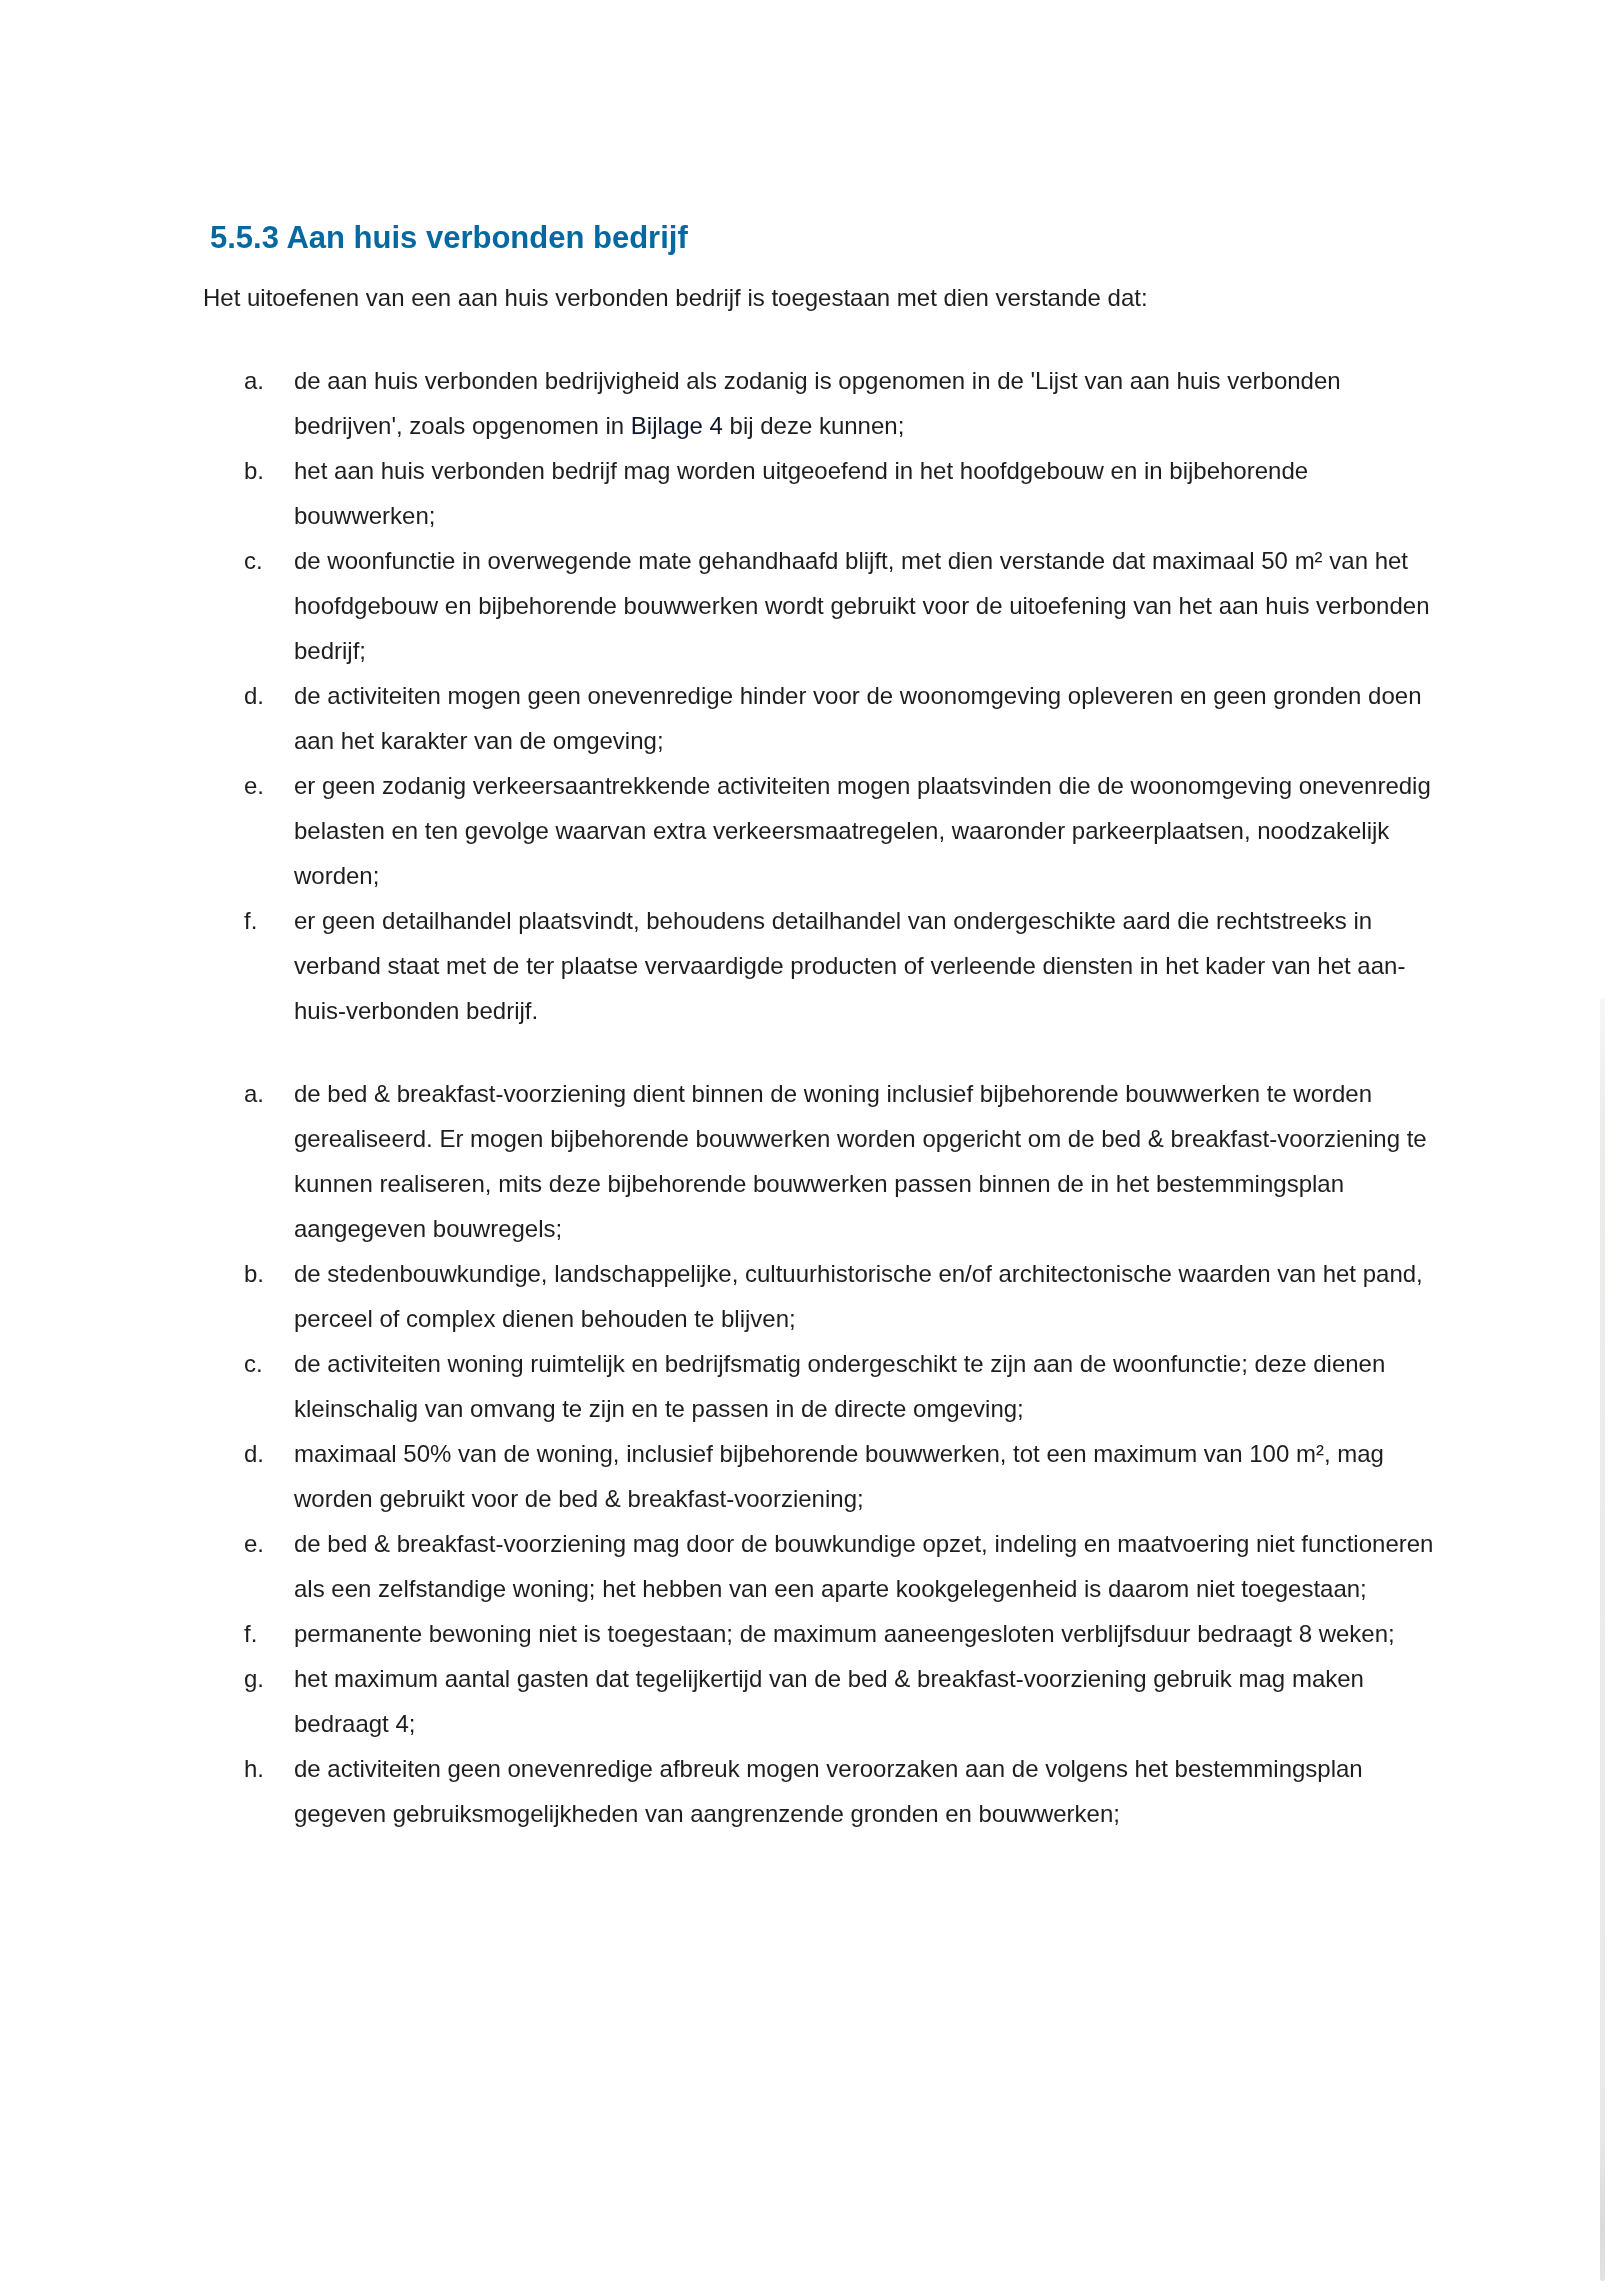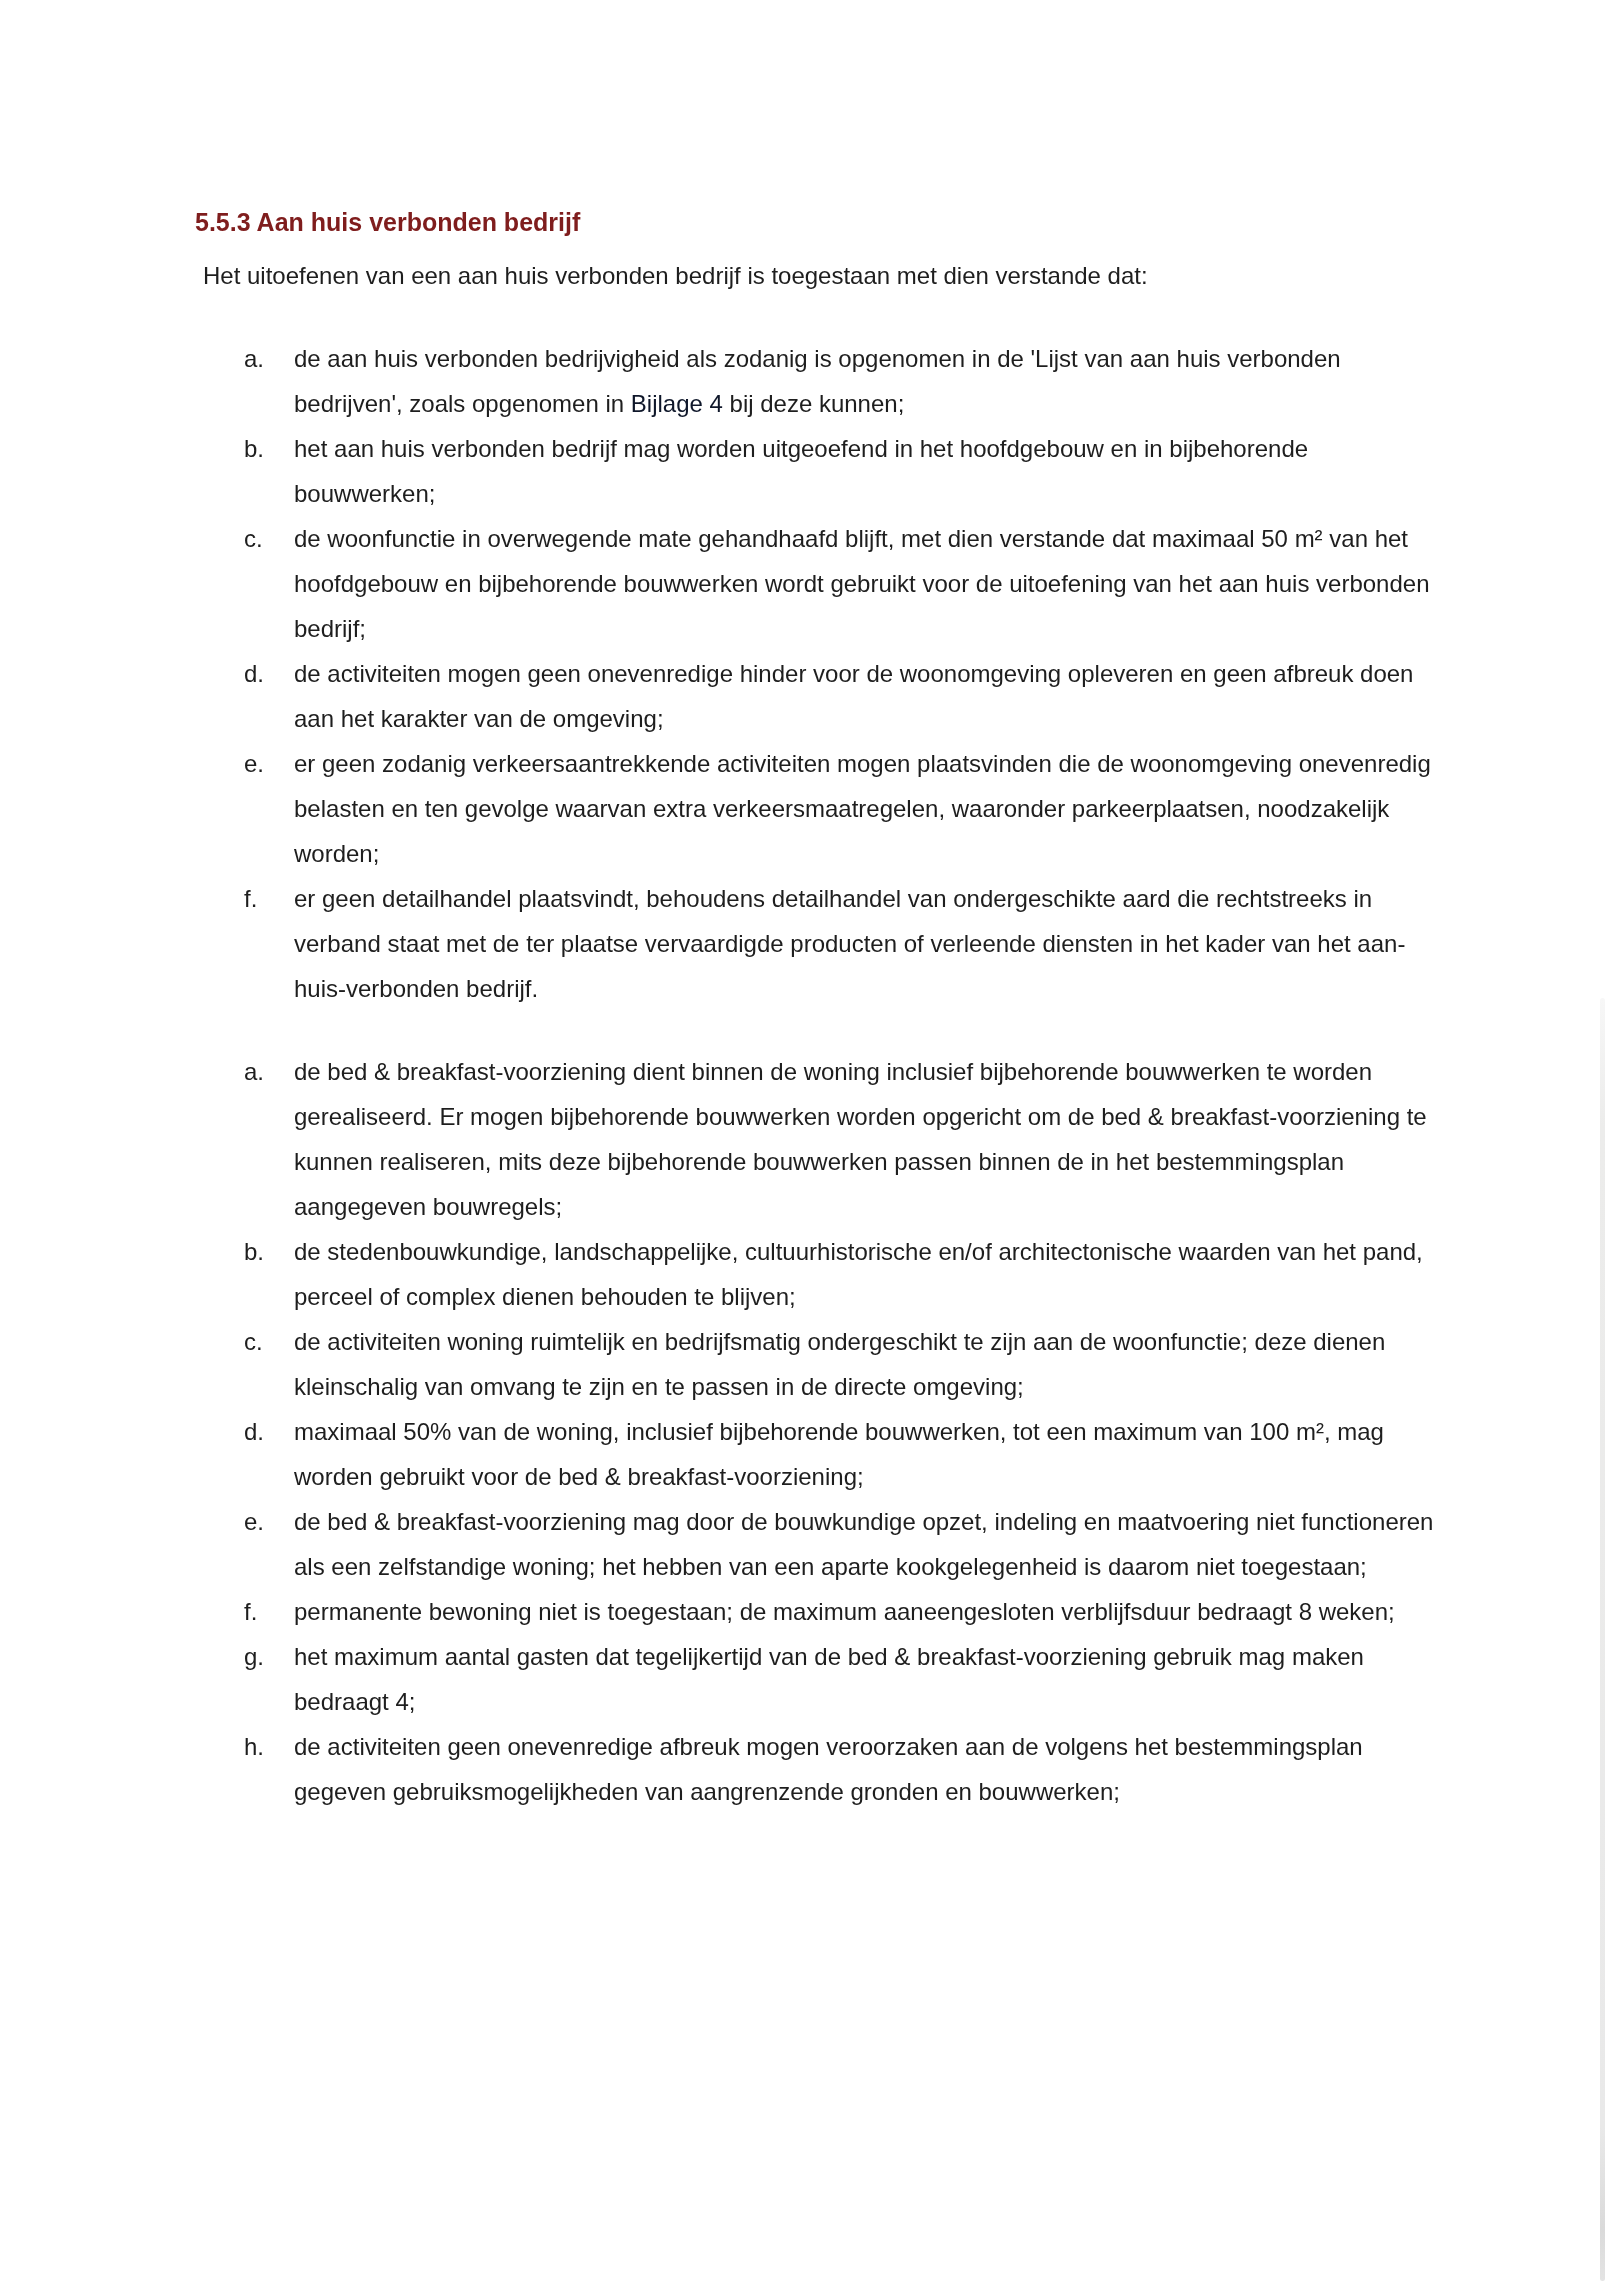--- a/index.html
+++ b/index.html
@@ -17,25 +17,25 @@
     line-height: 45px;
     color: #1e1e1e;
   }
   .content {
     position: absolute;
     left: 195px;
     top: 200px;
     width: 1255px;
   }
   h2.heading {
-    margin: 0;
-    font-size: 25px;
+    margin: 15px;
+    font-size: 31px;
     line-height: 45px;
     font-weight: 700;
-    color: #7f1d1d;
+    color: #0369a1;
   }
   p.intro {
     margin: 8px;
     font-size: 24px;
     line-height: 45px;
   }
   .list {
     margin: 38px 0 0 49px;
   }
   .item {
@@ -81,21 +81,21 @@
         <div class="item">
           <span class="letter">b.</span>
           <span class="text"><span>het aan huis verbonden bedrijf mag worden uitgeoefend in het hoofdgebouw en in bijbehorende bouwwerken;</span></span>
         </div>
         <div class="item">
           <span class="letter">c.</span>
           <span class="text"><span>de woonfunctie in overwegende mate gehandhaafd blijft, met dien verstande dat maximaal 50 m² van het hoofdgebouw en bijbehorende bouwwerken wordt gebruikt voor de uitoefening van het aan huis verbonden bedrijf;</span></span>
         </div>
         <div class="item">
           <span class="letter">d.</span>
-          <span class="text"><span>de activiteiten mogen geen onevenredige hinder voor de woonomgeving opleveren en geen afbreuk doen aan het karakter van de omgeving;</span></span>
+          <span class="text"><span>de activiteiten mogen geen onevenredige hinder voor de woonomgeving opleveren en geen gronden doen aan het karakter van de omgeving;</span></span>
         </div>
         <div class="item">
           <span class="letter">e.</span>
           <span class="text"><span>er geen zodanig verkeersaantrekkende activiteiten mogen plaatsvinden die de woonomgeving onevenredig belasten en ten gevolge waarvan extra verkeersmaatregelen, waaronder parkeerplaatsen, noodzakelijk worden;</span></span>
         </div>
         <div class="item">
           <span class="letter">f.</span>
           <span class="text"><span>er geen detailhandel plaatsvindt, behoudens detailhandel van ondergeschikte aard die rechtstreeks in verband staat met de ter plaatse vervaardigde producten of verleende diensten in het kader van het aan-huis-verbonden bedrijf.</span></span>
         </div>
       </div>

